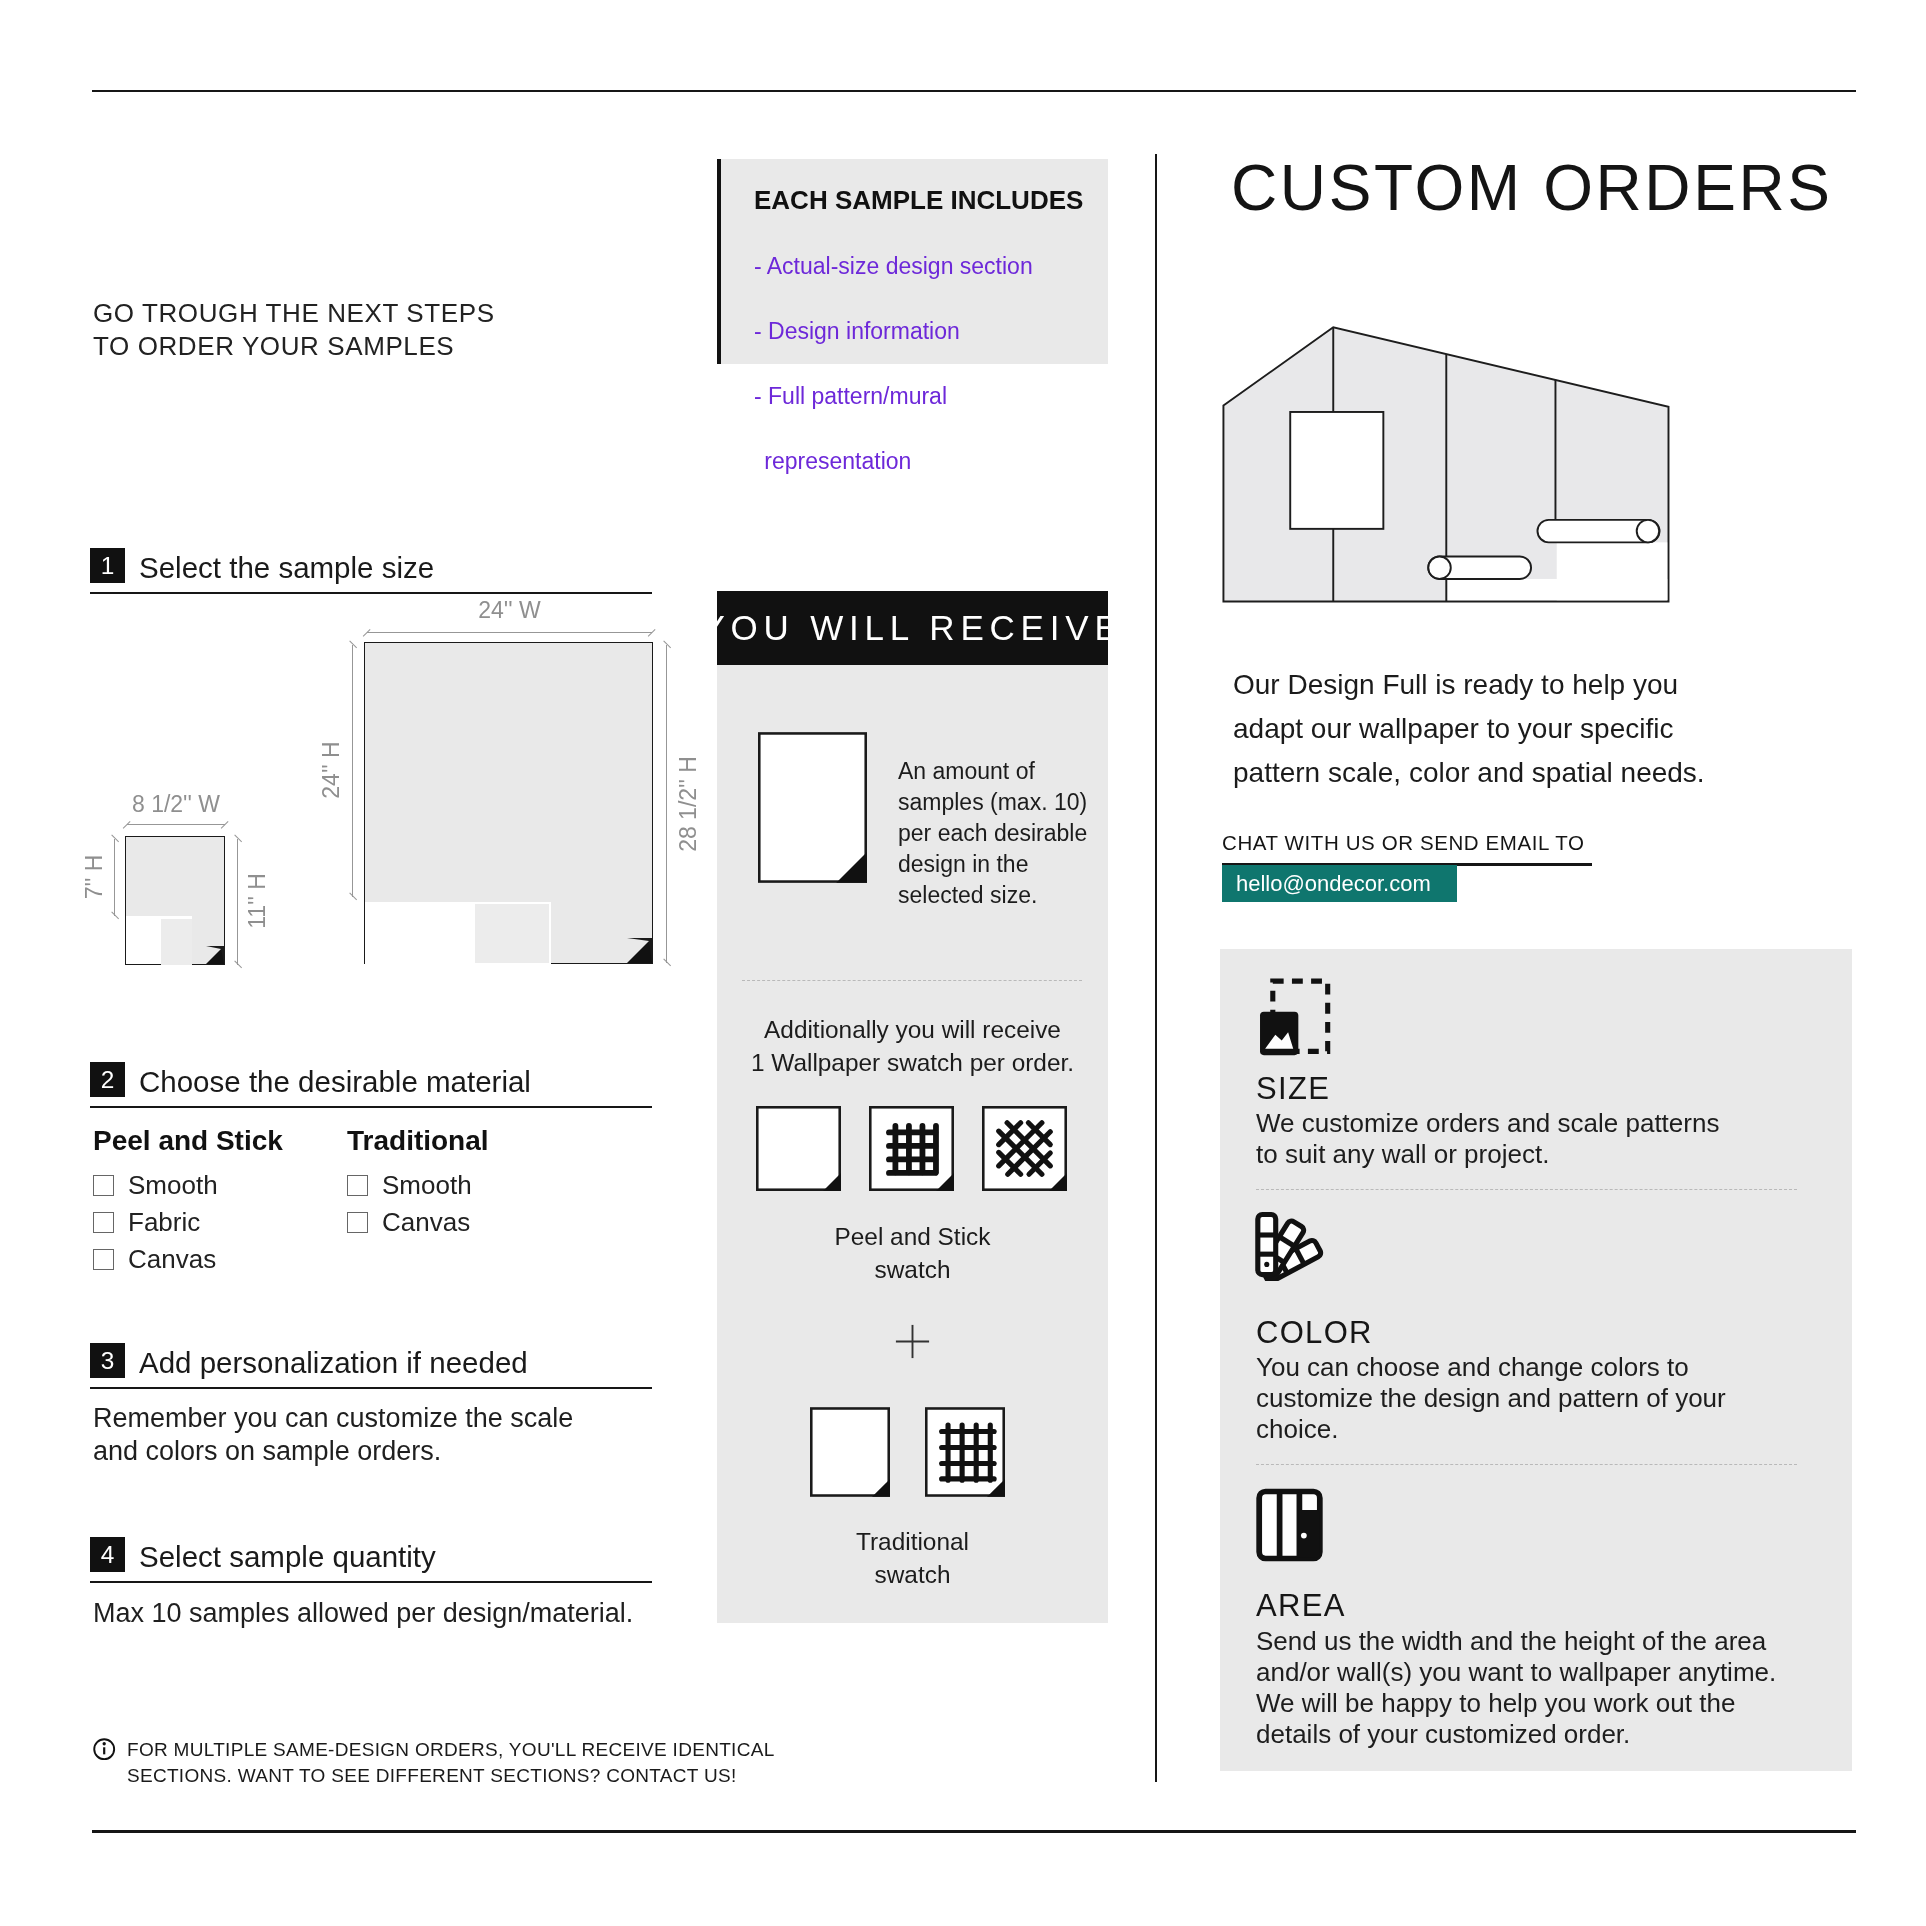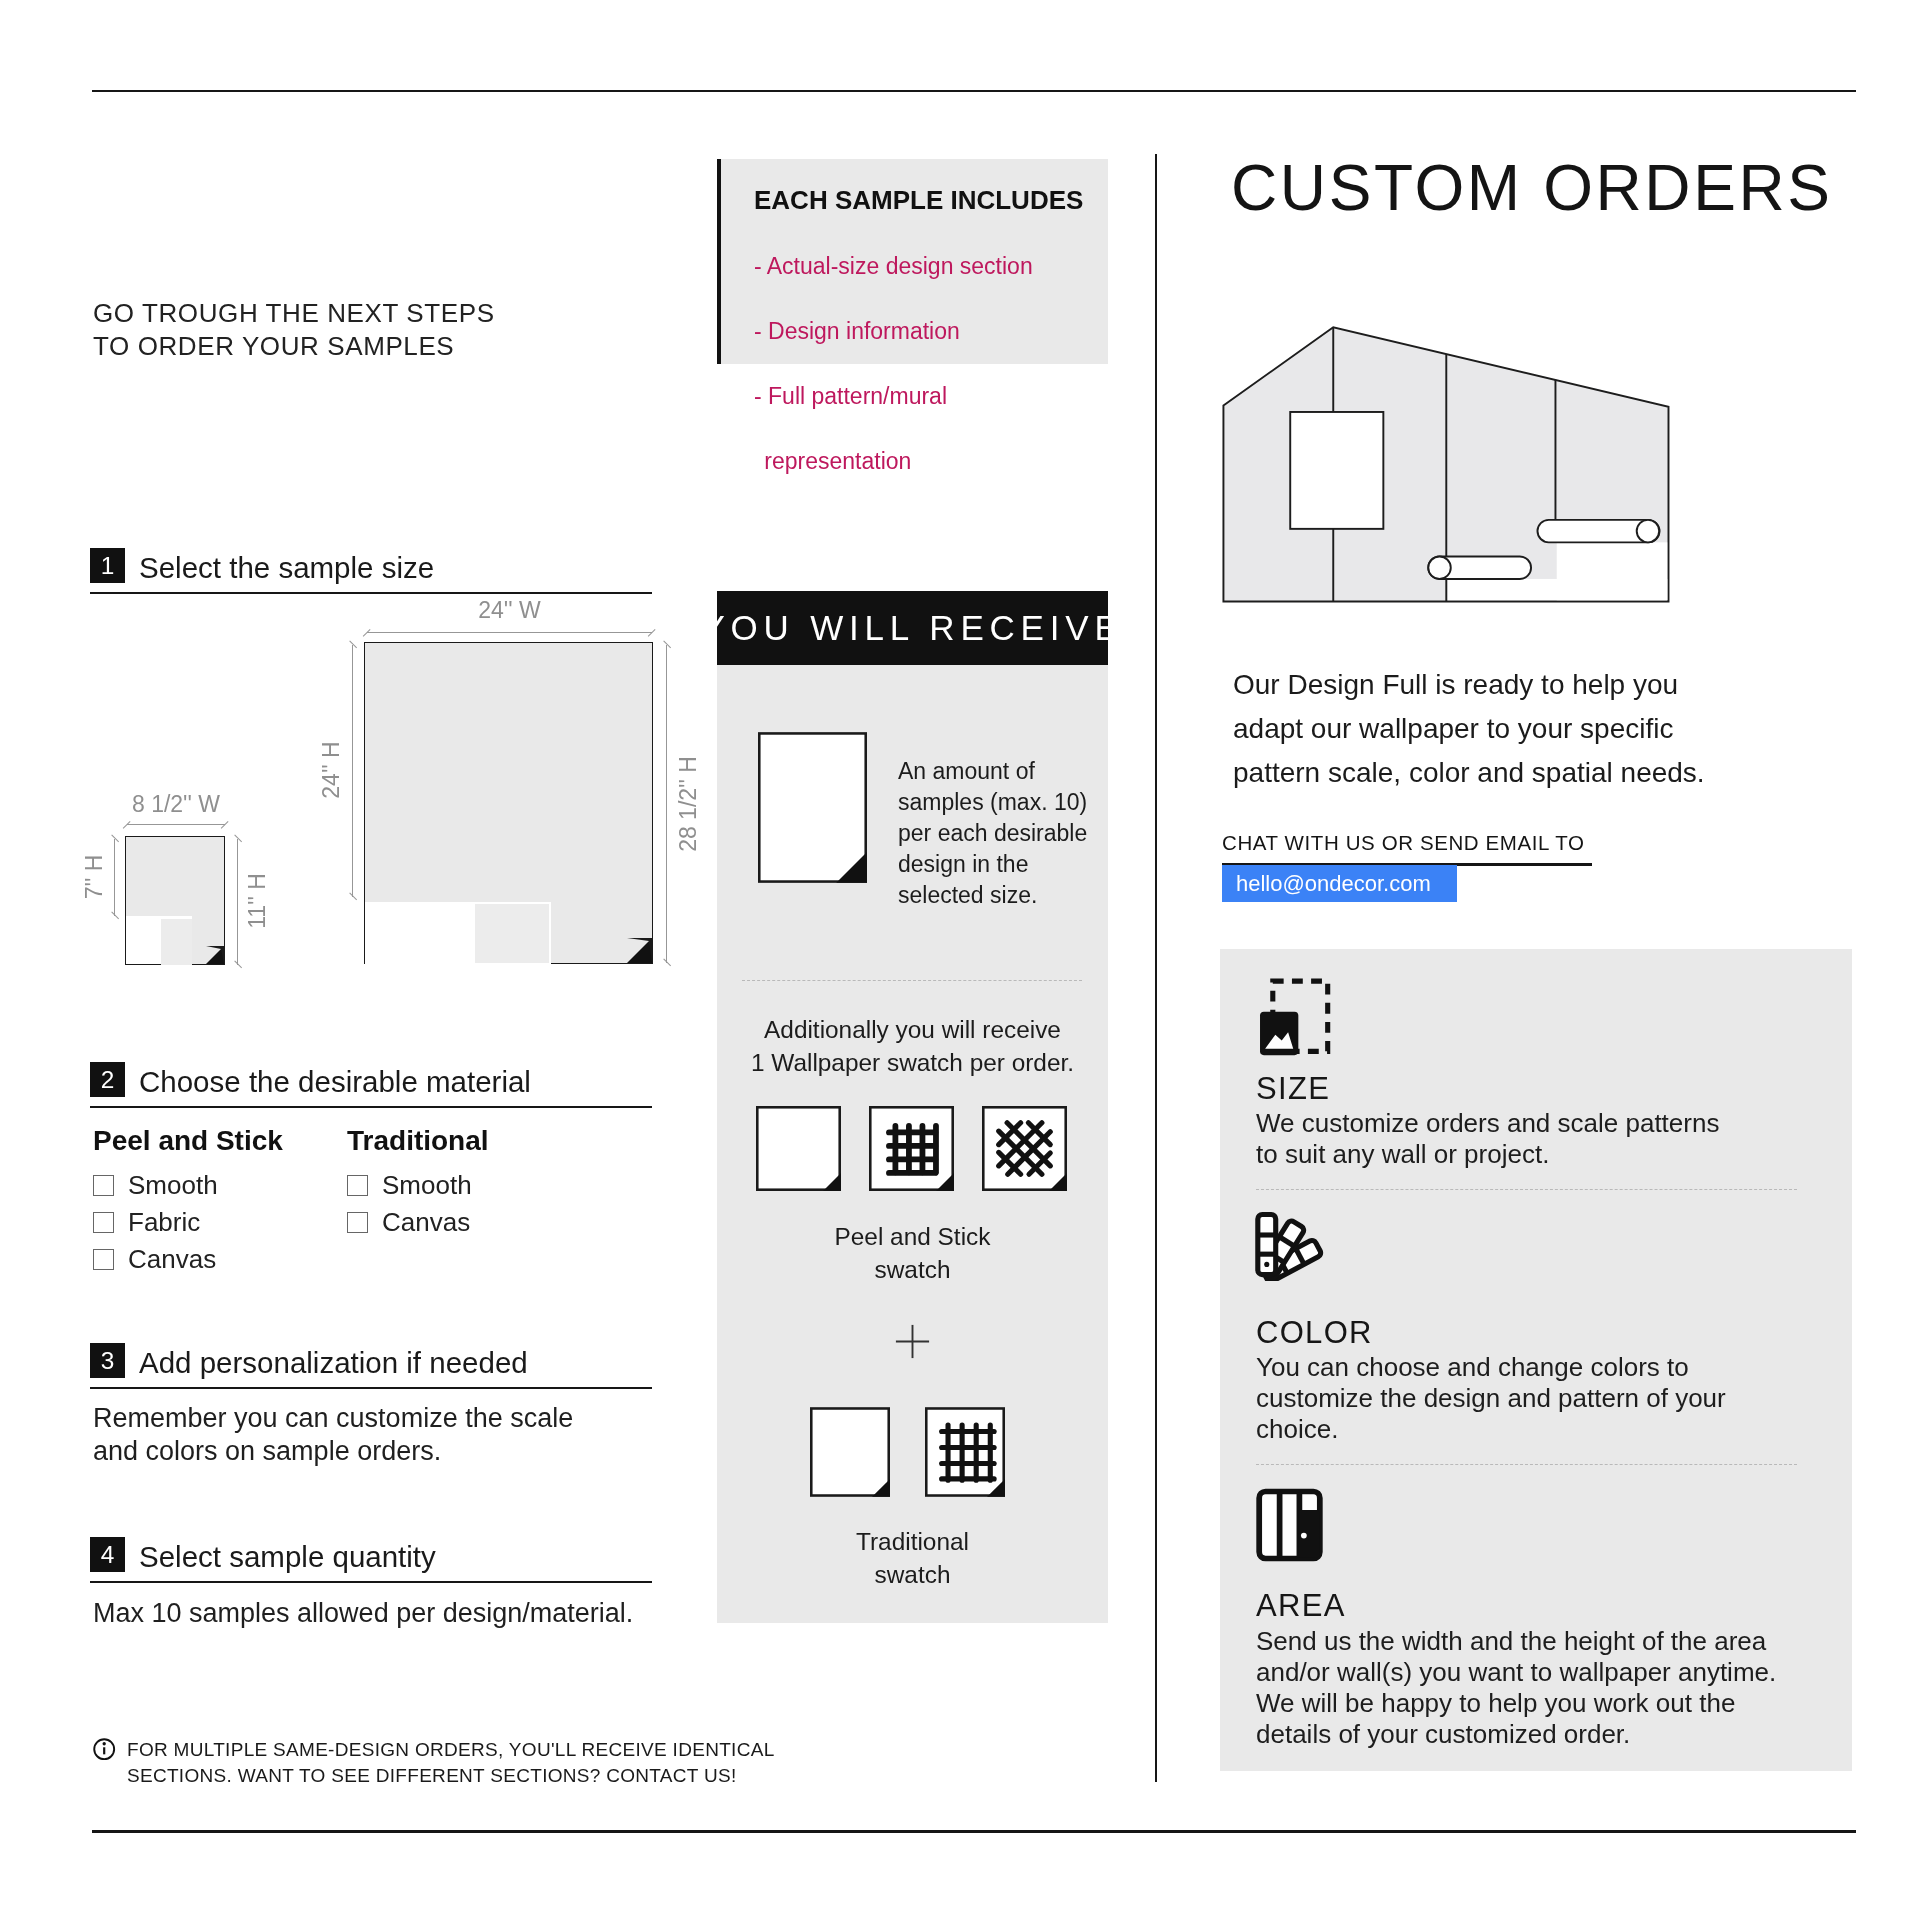--- a/index.html
+++ b/index.html
@@ -27,28 +27,28 @@
   .dimlabel{color:#8f8f8f;font-size:23px;font-weight:300;}
   .vlabel{position:absolute;transform:translate(-50%,-50%) rotate(-90deg);color:#8f8f8f;font-size:23px;font-weight:300;white-space:nowrap;}
   .mat-title{font-size:28px;font-weight:700;color:#111;}
   .cbrow{display:flex;align-items:center;gap:14px;}
   .cb{width:19px;height:19px;border:1.3px solid #666;background:#fff;flex:0 0 auto;}
   .cbl{font-size:26px;font-weight:300;color:#222;}
   .para{font-size:27px;font-weight:300;line-height:33px;color:#1f1f1f;}
   .footnote{font-size:19px;font-weight:400;letter-spacing:0.3px;line-height:26px;color:#1a1a1a;}
   .includes{background:#e9e9e9;border-left:4.5px solid #111;box-sizing:border-box;padding:26px 26px 0 33px;}
   .includes .t{font-size:26px;font-weight:700;color:#111;}
-  .includes .i{font-size:23px;font-weight:400;line-height:30px;color:#be185d;margin-top:35px;}
+  .includes .i{font-size:23px;font-weight:400;line-height:30px;color:#6d28d9;margin-top:35px;}
   .receive-head{background:#111;color:#fff;display:flex;align-items:center;justify-content:center;
                 font-size:35px;font-weight:300;letter-spacing:5.8px;}
   .panel{background:#e9e9e9;}
   .midtext{font-size:23px;font-weight:400;line-height:31px;color:#1c1c1c;}
   .midcenter{font-size:24.4px;font-weight:400;line-height:33px;color:#1c1c1c;text-align:center;}
   .chat{font-size:20.5px;font-weight:400;letter-spacing:0.6px;color:#151515;}
-  .emailbox{background:#3b82f6;color:#fff;font-size:22px;font-weight:400;display:flex;align-items:center;padding-left:14px;box-sizing:border-box;}
+  .emailbox{background:#0f766e;color:#fff;font-size:22px;font-weight:400;display:flex;align-items:center;padding-left:14px;box-sizing:border-box;}
   .cintro{font-size:28px;font-weight:300;line-height:44px;color:#1b1b1b;}
   .fname{font-size:31px;font-weight:300;letter-spacing:1.3px;color:#161616;}
   .fbody{font-size:26px;font-weight:300;line-height:31px;color:#1d1d1d;}
   .dash{border-top:1.3px dashed #b9b9b9;height:0;}
   svg{display:block;}
 </style>
 </head>
 <body>
 
 <div id="canvas">

